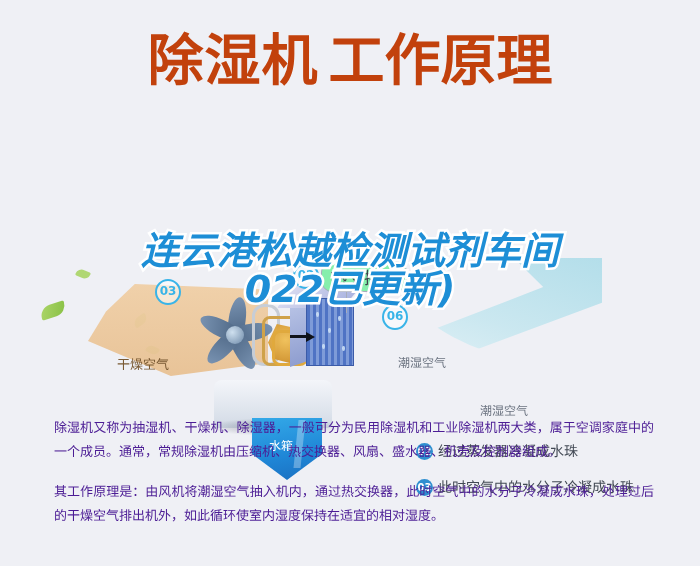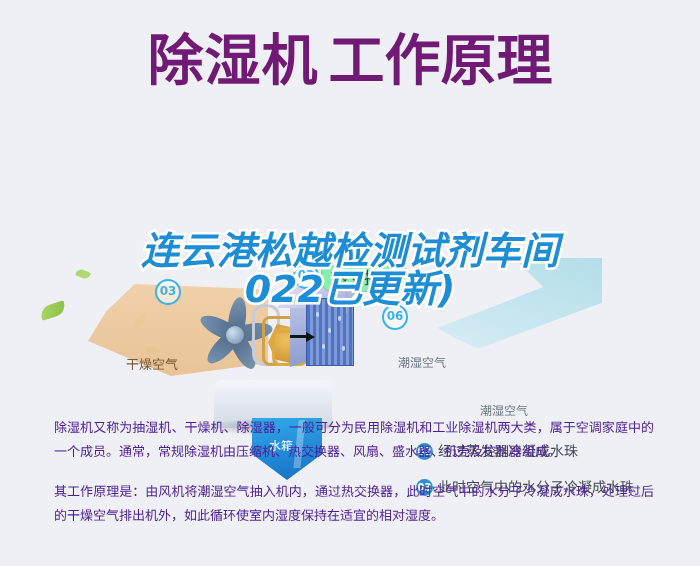--- a/index.html
+++ b/index.html
@@ -15,21 +15,21 @@
 
   
   .title-wrap{
     position:absolute;left:0;top:28px;width:700px;
     text-align:center;
   }
   .title{
     display:inline-block;
     font-size:56px;
     font-weight:bold;
-    color:#701a75;
+    color:#c2410c;
     letter-spacing:1px;
     line-height:66px;
     white-space:nowrap;
     font-family:"DejaVu Sans","Liberation Sans",sans-serif;
   }
   .title .t-b{letter-spacing:0px;}
   .title .t-a{margin-right:10px;}
 
   
   .stage{position:absolute;left:0;top:118px;width:700px;height:290px;}
@@ -47,21 +47,21 @@
     background:#8fc846;border-radius:8px 2px 8px 2px;transform:rotate(28deg);opacity:.85;}
 
   
   .dry-band{
     position:absolute;left:88px;top:166px;width:180px;height:92px;
     background:linear-gradient(180deg,#f0cfa6 0%,#e8c193 100%);
     clip-path:polygon(26% 0%, 100% 6%, 100% 86%, 46% 100%, 0% 62%, 10% 30%);
     opacity:.95;
   }
   .dry-label{
-    position:absolute;left:126px;top:236px;
+    position:absolute;left:117px;top:236px;
     font-size:13px;color:#7a5a34;white-space:nowrap;
     font-family:Liberation Sans, sans-serif;
   }
 
   
   .fan{position:absolute;left:196px;top:178px;width:78px;height:78px;}
   .blade{
     position:absolute;left:50%;top:50%;width:17px;height:38px;
     background:linear-gradient(160deg,#7b95b4 0%,#4d6684 100%);
     border-radius:60% 60% 40% 40%/70% 70% 30% 30%;

